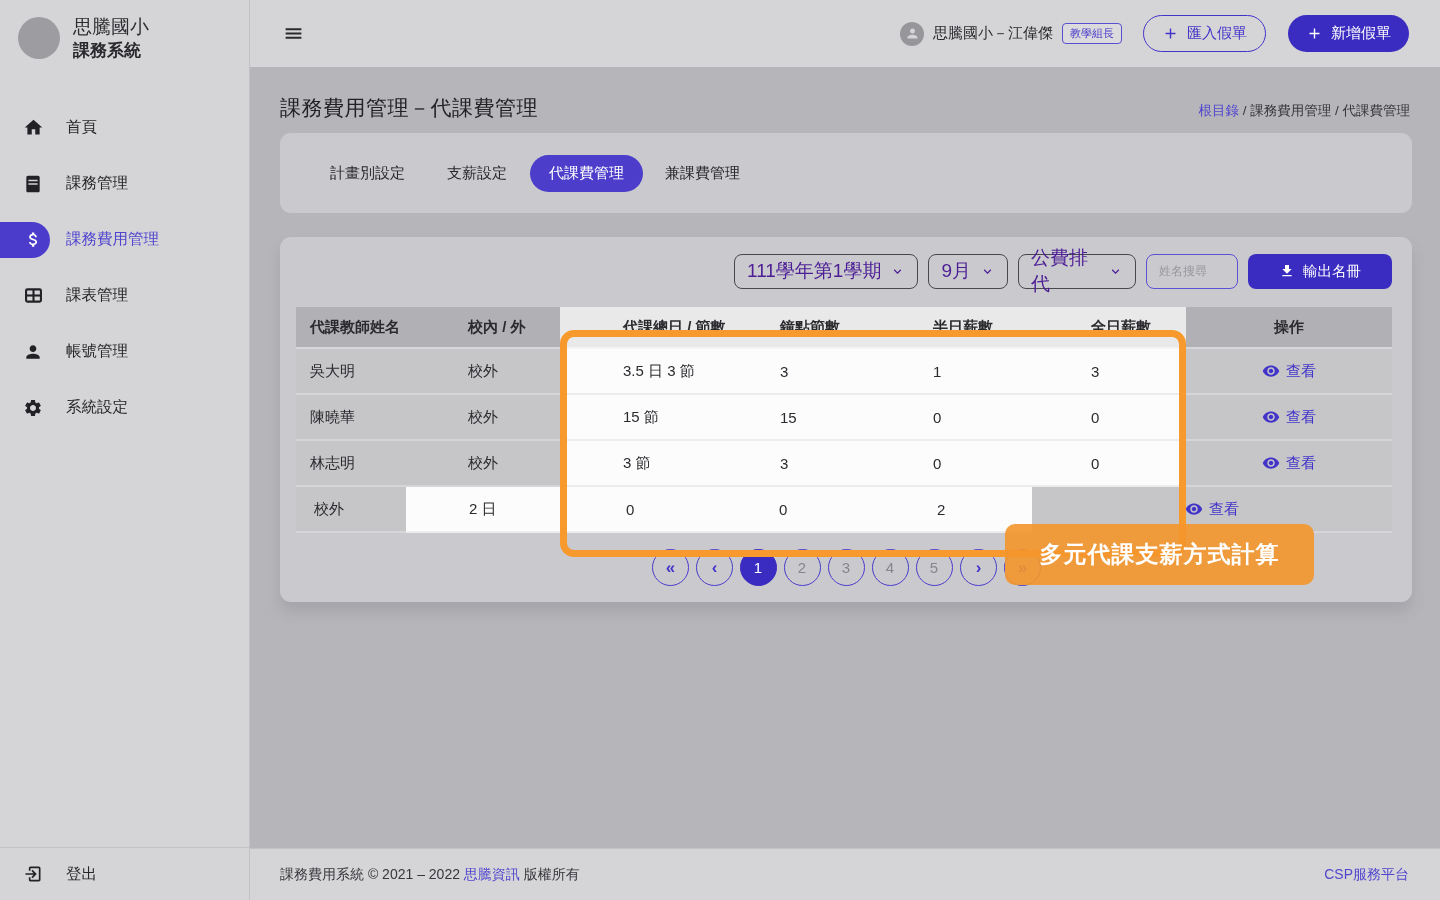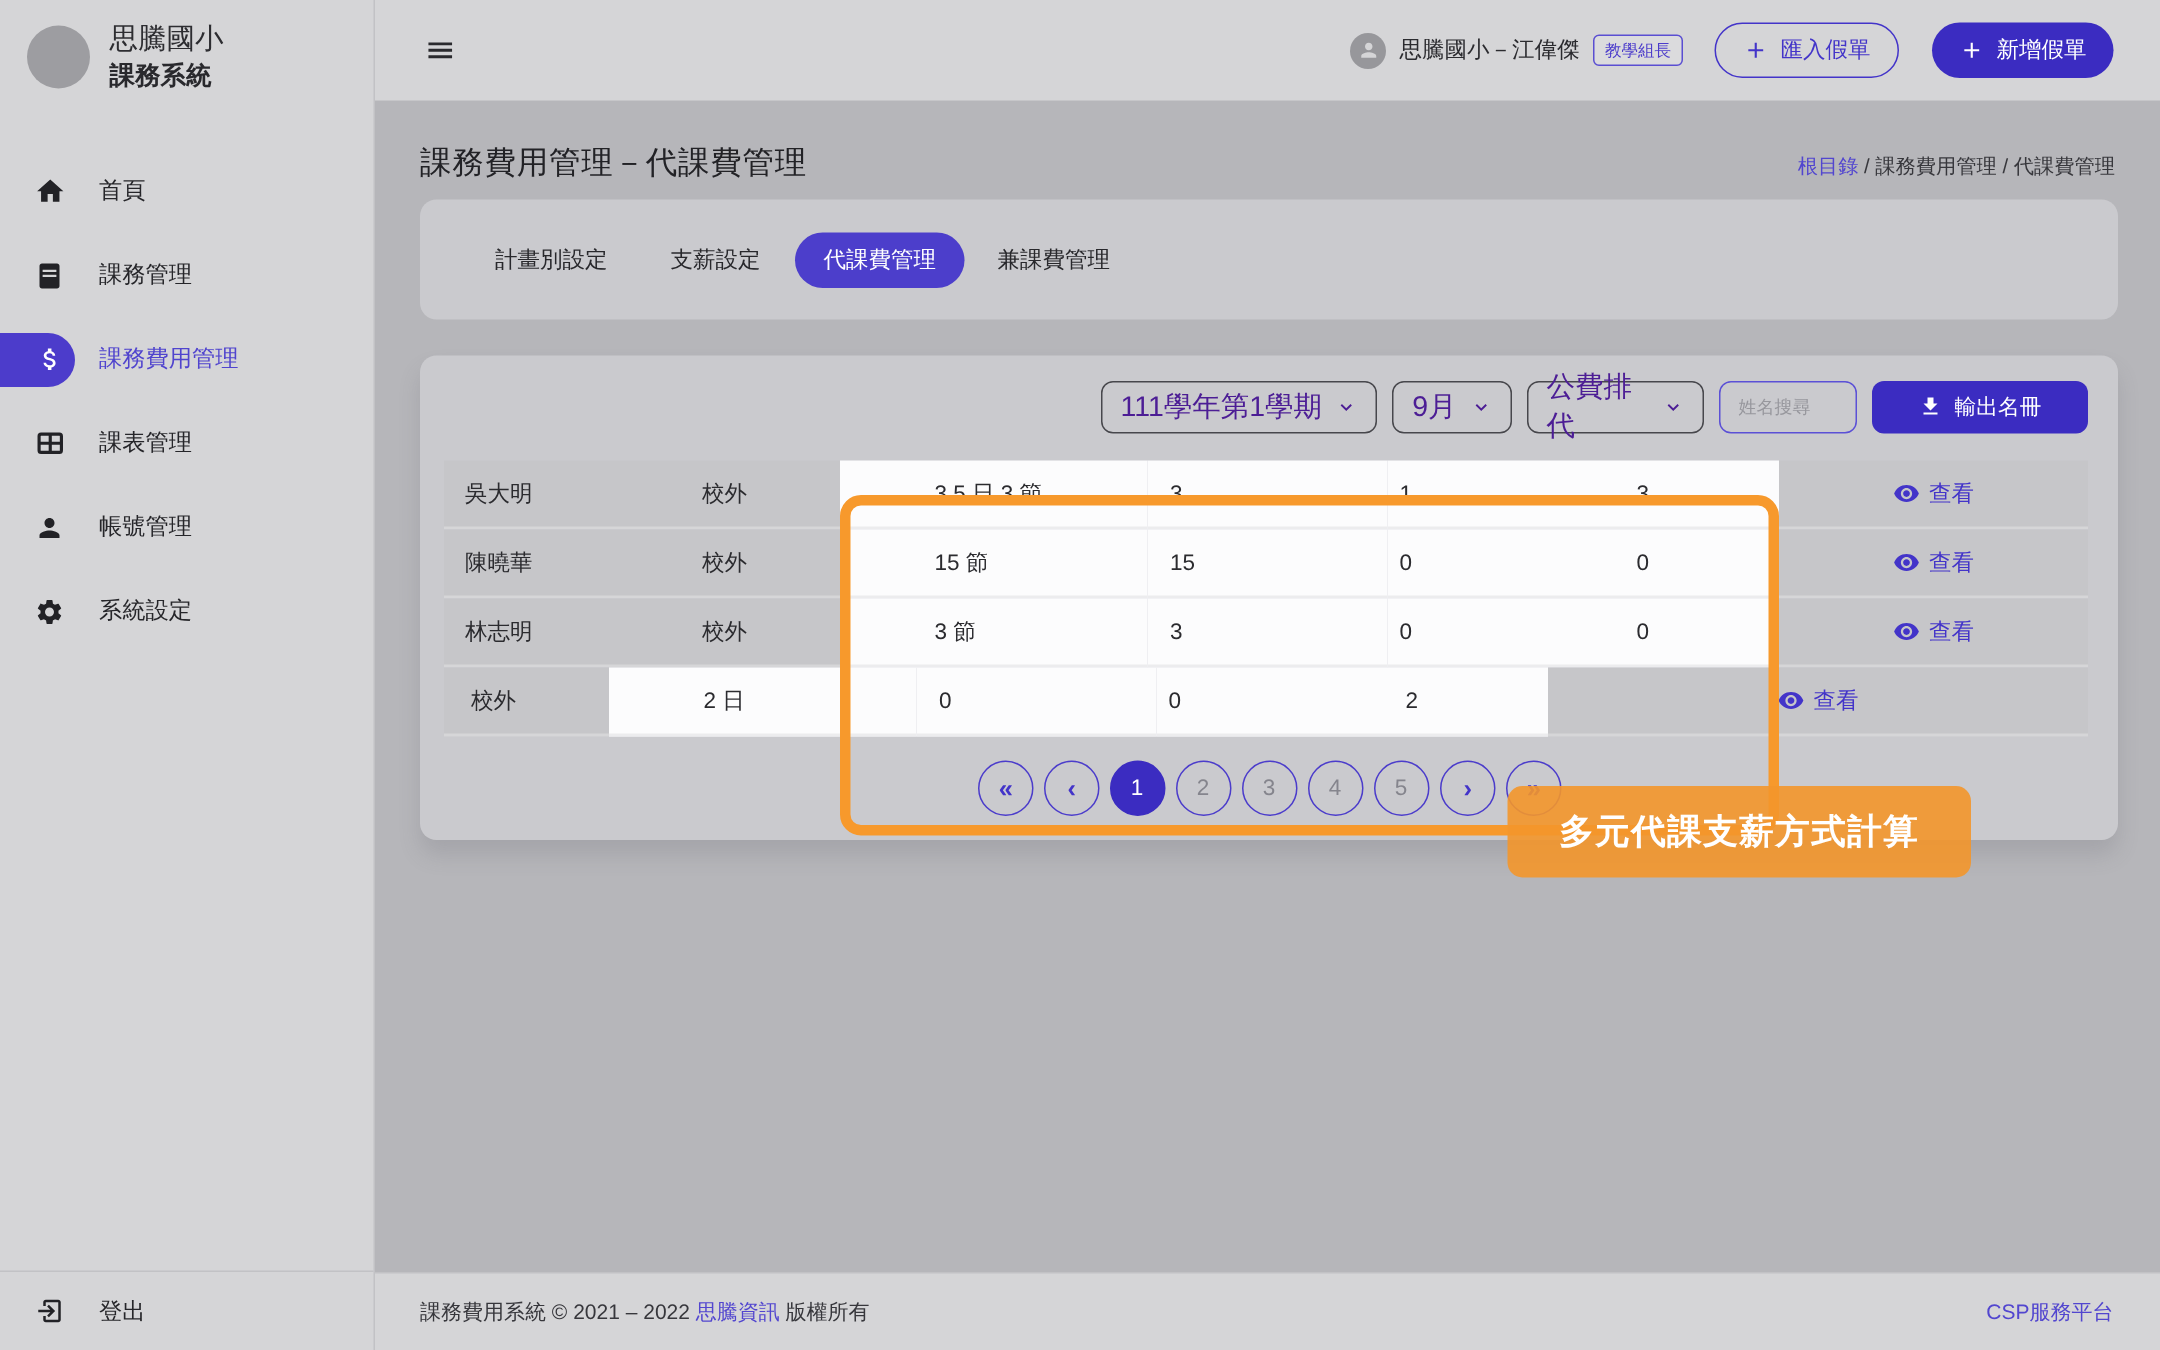--- a/index.html
+++ b/index.html
@@ -260,20 +260,29 @@
         <span>
           <svg width="16" height="16" viewBox="0 0 24 24" fill="currentColor">
               <path d="M19 9h-4V3H9v6H5l7 7 7-7zM5 18v2h14v-2H5z"></path>
             </svg>
         </span>
         <span>輸出名冊</span>
       </button>
     </div>
 
     <div class="table">
+      <div class="trow">
+        <div class="cell th c1">代課教師姓名</div>
+        <div class="cell th c2">校內 / 外</div>
+        <div class="cell th c3 hl">代課總日 / 節數</div>
+        <div class="cell th c4 hl">鐘點節數</div>
+        <div class="cell th c5 hl">半日薪數</div>
+        <div class="cell th c6 hl">全日薪數</div>
+        <div class="cell th c7">操作</div>
+      </div>
 
       <div class="trow">
         <div class="cell td c1">吳大明</div>
         <div class="cell td c2">校外</div>
         <div class="cell td c3 hl">3.5 日 3 節</div>
         <div class="cell td c4 hl">3</div>
         <div class="cell td c5 hl">1</div>
         <div class="cell td c6 hl">3</div>
         <div class="cell td c7">
           <span class="view-link">

